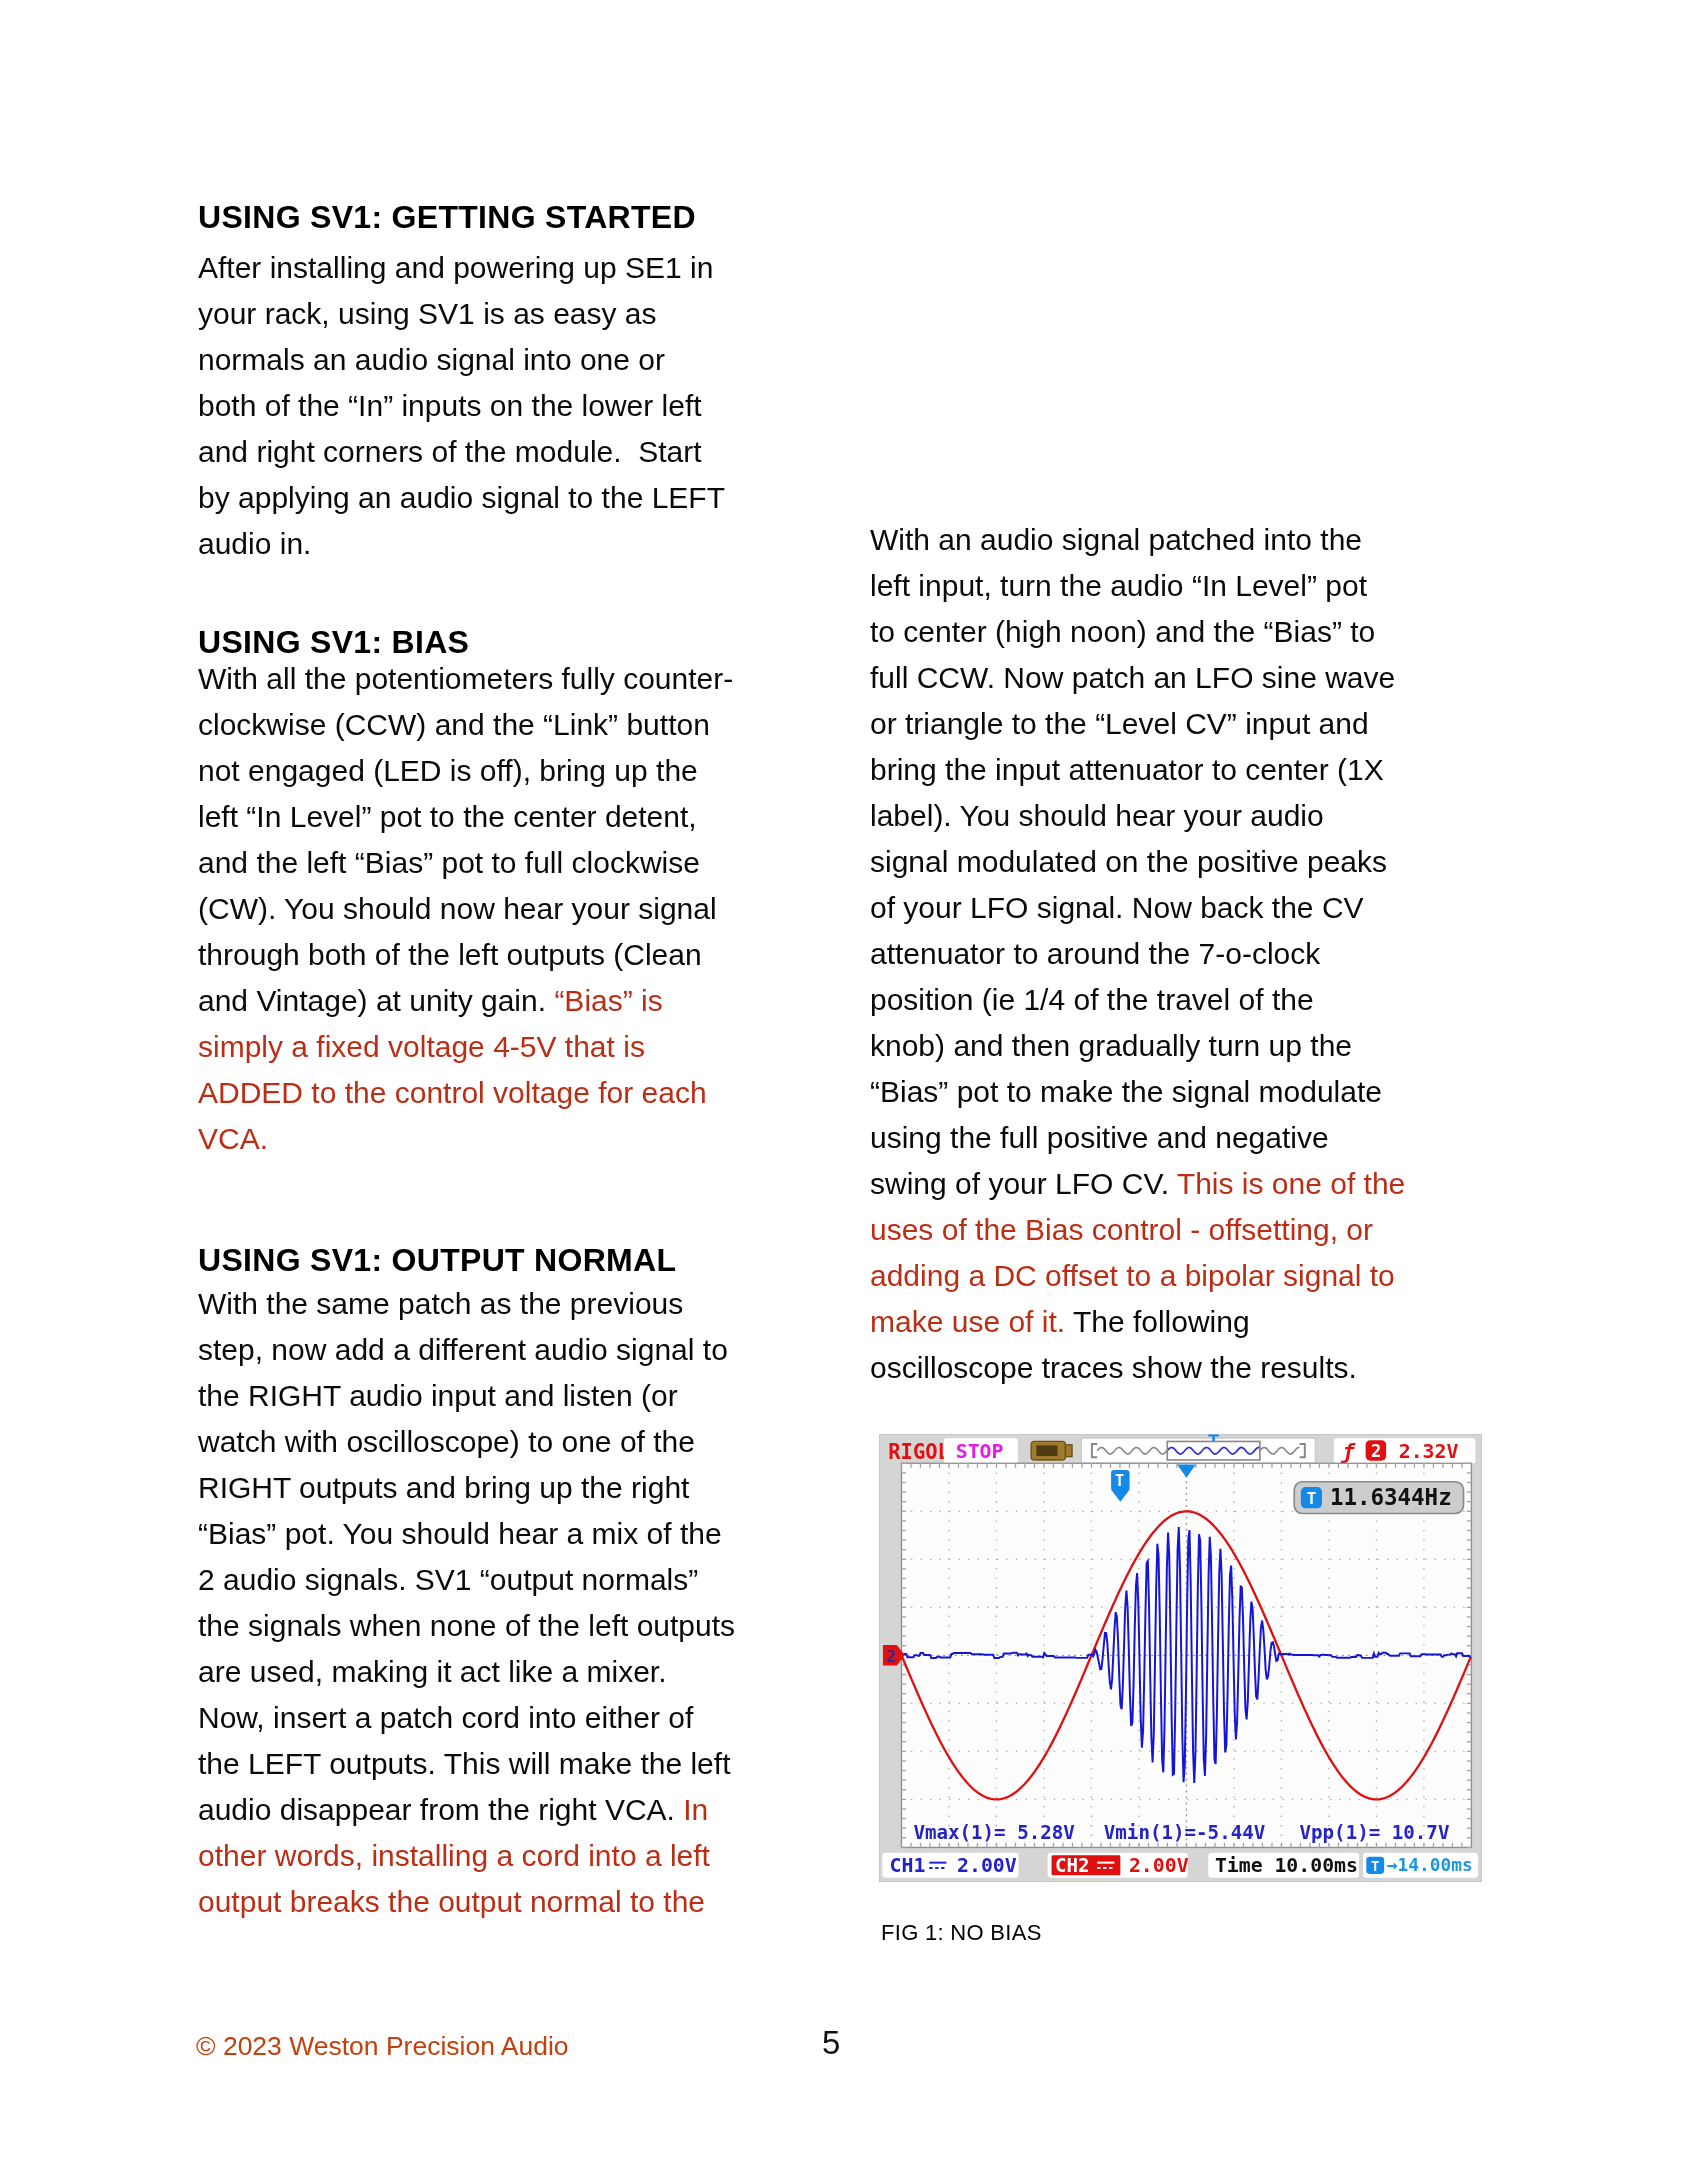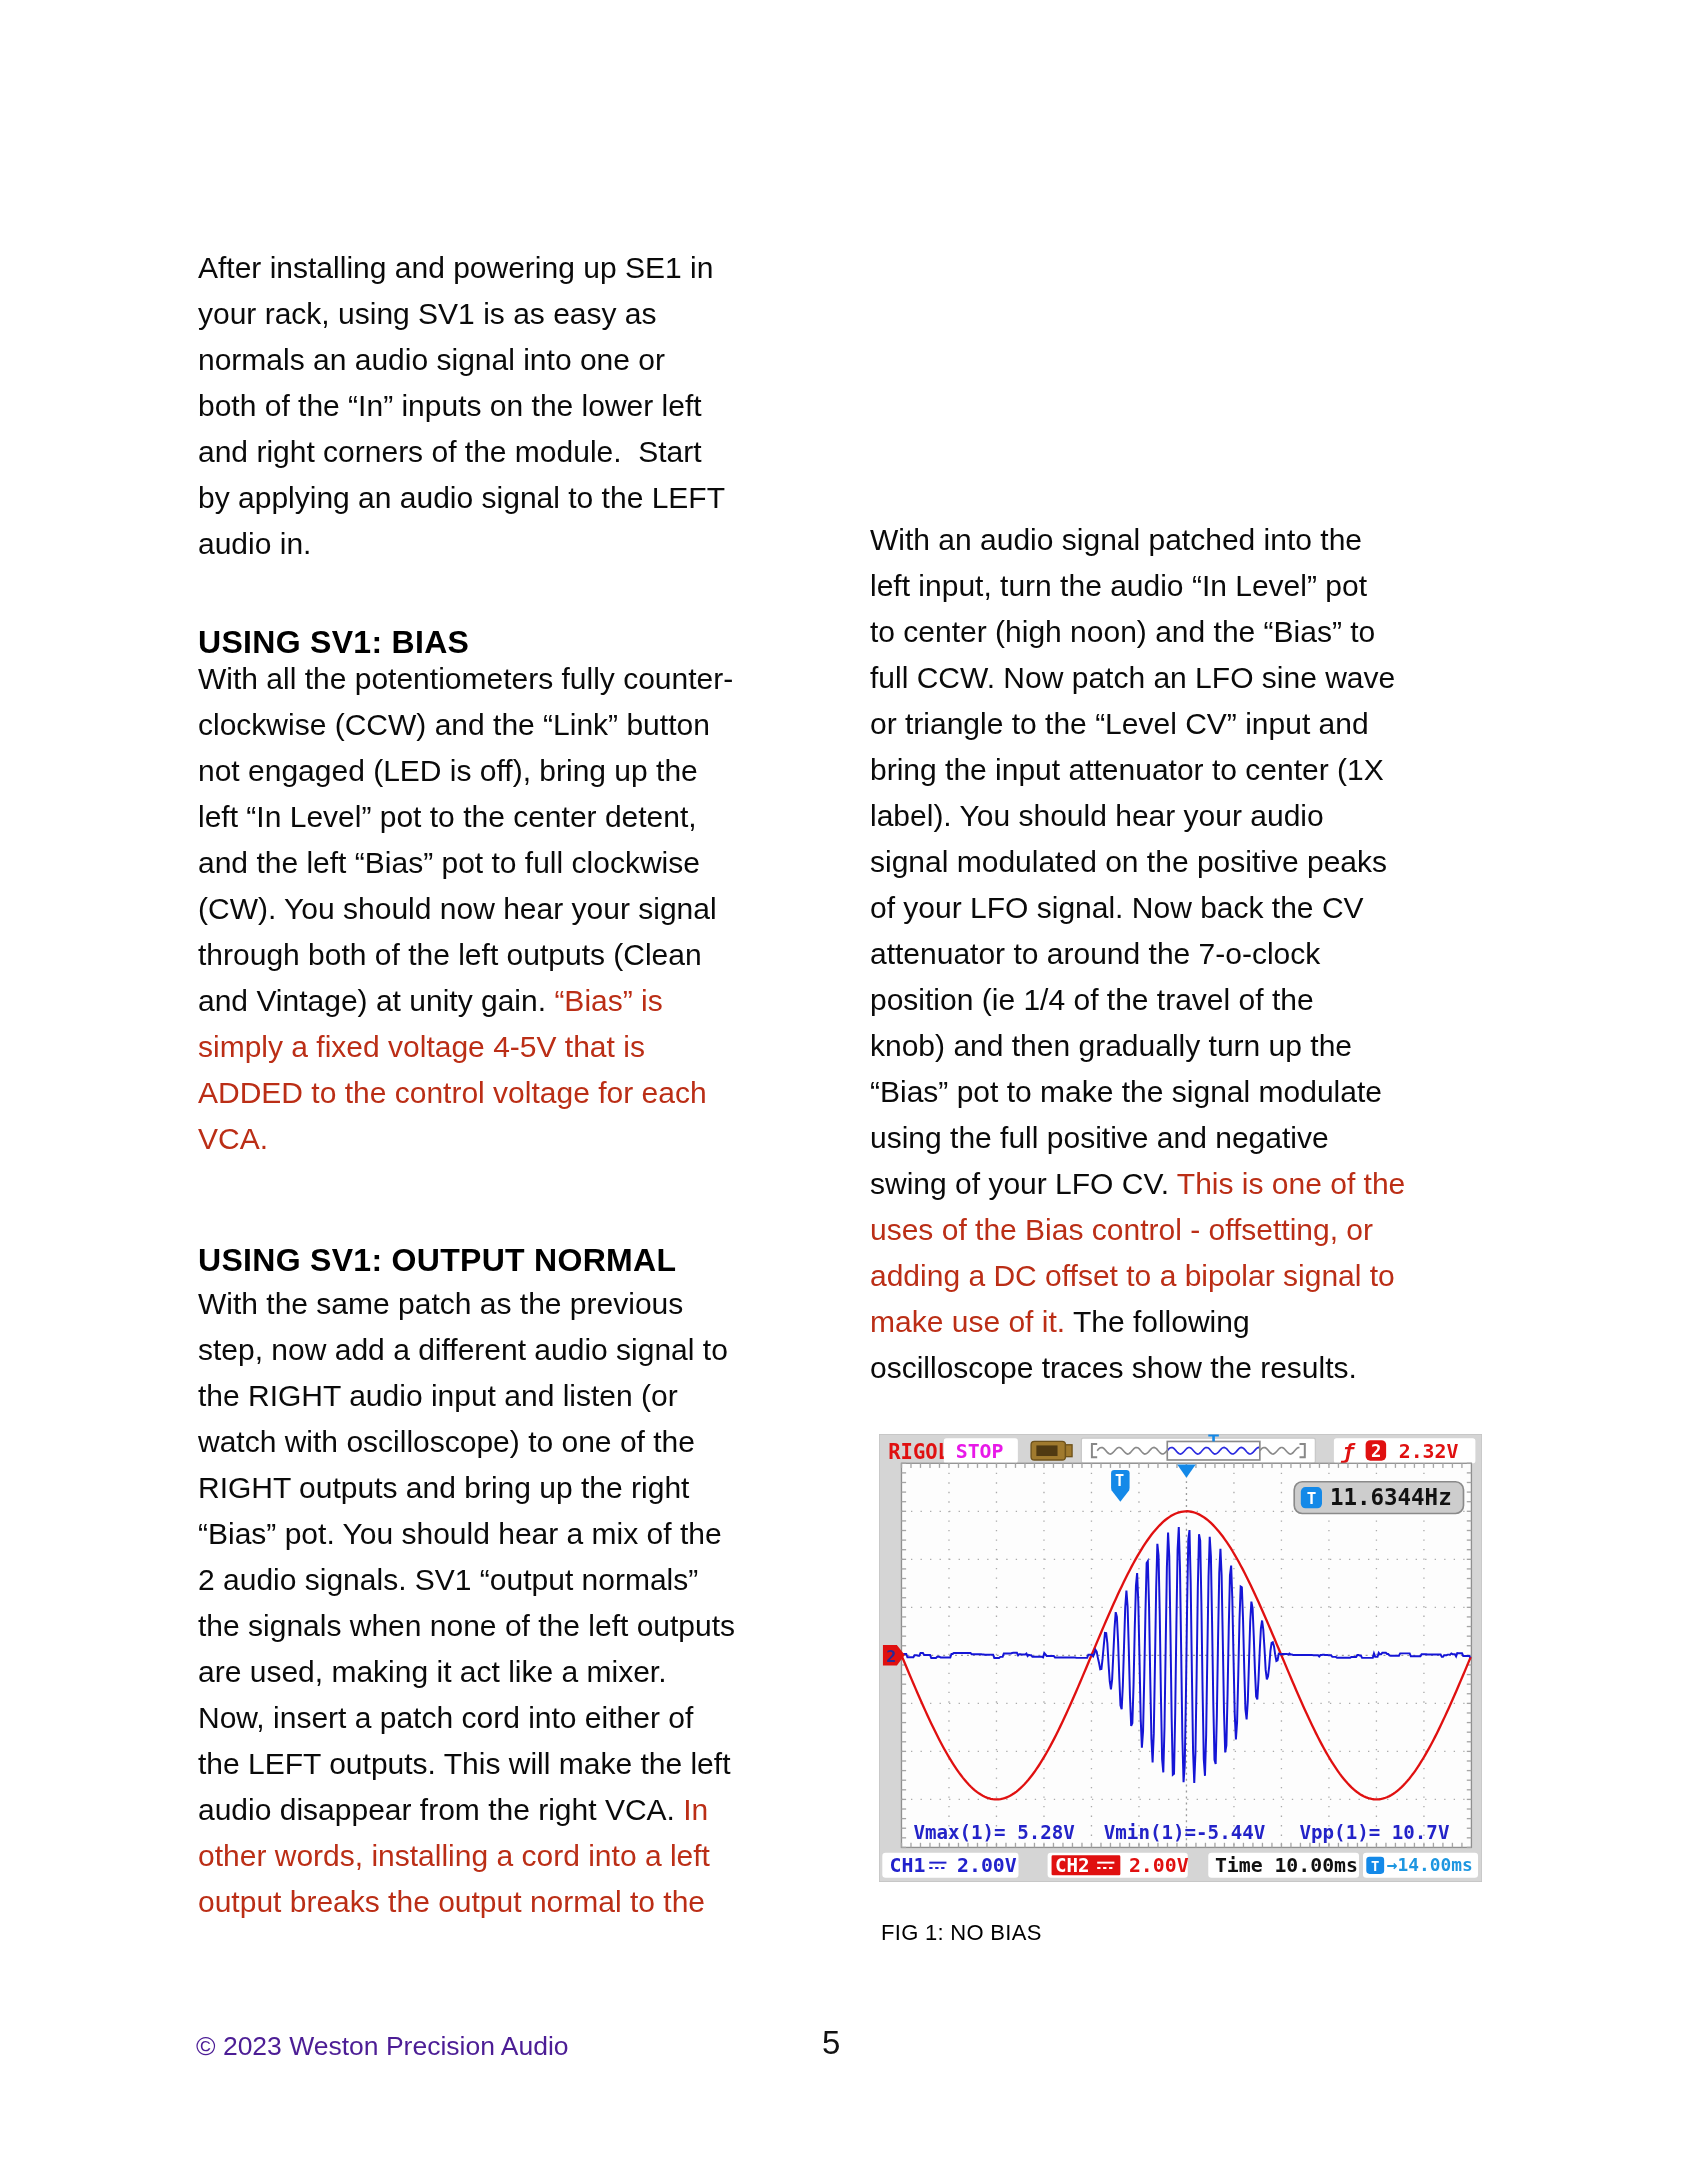--- a/index.html
+++ b/index.html
@@ -9,30 +9,31 @@
   }
   .h{
     position:absolute;font-weight:bold;font-size:32px;line-height:46px;
     white-space:pre;letter-spacing:0.3px;color:#000;
   }
   .b{
     position:absolute;font-size:30px;line-height:46px;white-space:pre;color:#0a0a0a;margin:0;
   }
   .red{color:var(--accent-red);}
   .caption{position:absolute;font-weight:normal;font-size:22px;letter-spacing:0.3px;}
-  .footer{position:absolute;font-size:26.5px;color:#4c1d95;}
+  .footer{position:absolute;font-size:26.5px;color:#c2410c;}
   .pagenum{position:absolute;font-size:33px;color:#111;}
   .scope-wrap{position:absolute;left:879px;top:1434px;width:603px;height:504px;}
   .scope-wrap svg text{font-family:"DejaVu Sans Mono",monospace;font-weight:bold;}
 </style>
 </head>
 <body>
 
 <div class="page">
 
+  <div class="h" style="left:198px;top:194px">USING SV1: GETTING STARTED</div>
   <p class="b" style="left:198px;top:245px"><span>After installing and powering up SE1 in
 your rack, using SV1 is as easy as
 normals an audio signal into one or
 both of the “In” inputs on the lower left
 and right corners of the module.  Start
 by applying an audio signal to the LEFT
 audio in.</span></p>
 
   <div class="h" style="left:198px;top:619px">USING SV1: BIAS</div>
   <p class="b" style="left:198px;top:656px"><span>With all the potentiometers fully counter-

